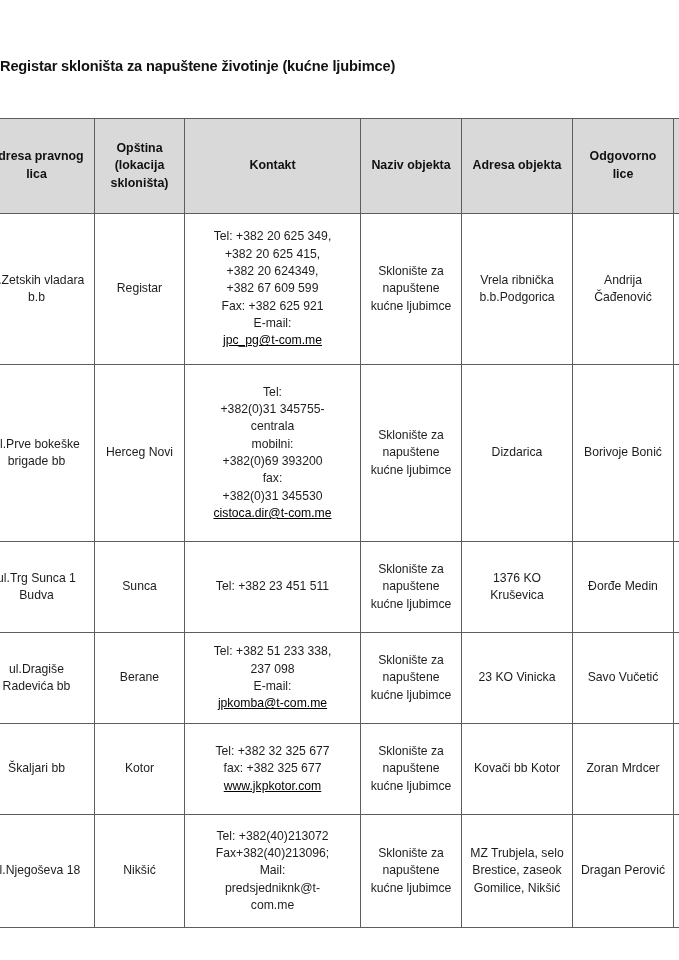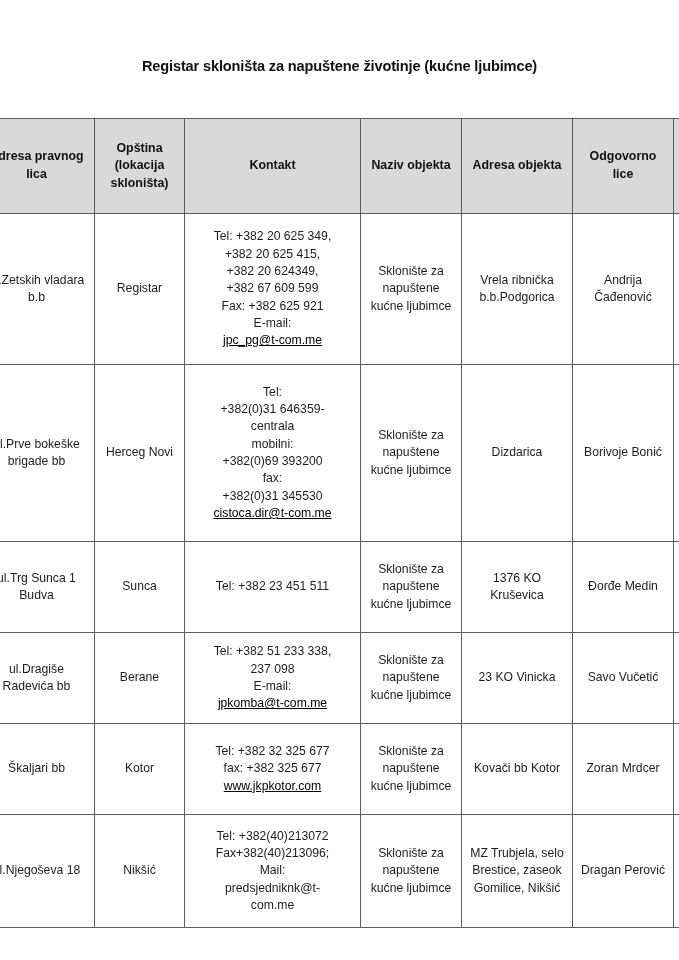--- a/index.html
+++ b/index.html
@@ -22,21 +22,20 @@
     height: 960px;
     background: #ffffff;
   }
 
   
   .doc-title {
     position: absolute;
     top: 58px;
     left: 0;
     width: 679px;
-    text-align: center;
     font-size: 14.6px;
     font-weight: bold;
     letter-spacing: -0.15px;
     color: #121212;
     line-height: 1.2;
   }
 
   
   .table-wrap {
     position: absolute;
@@ -149,21 +148,21 @@
             <td>Sklonište za napuštene kućne ljubimce</td>
             <td>Vrela ribnička b.b.Podgorica</td>
             <td>Andrija Čađenović</td>
             <td></td>
           </tr>
           <tr class="r2">
             <td>ul.Prve bokeške brigade bb</td>
             <td>Herceg Novi</td>
             <td class="contact">
               <span class="line">Tel:</span>
-              <span class="line">+382(0)31 646359-</span>
+              <span class="line">+382(0)31 345755-</span>
               <span class="line">centrala</span>
               <span class="line">mobilni:</span>
               <span class="line">+382(0)69 393200</span>
               <span class="line">fax:</span>
               <span class="line">+382(0)31 345530</span>
               <a class="link line" href="#">cistoca.dir@t-com.me</a>
             </td>
             <td>Sklonište za napuštene kućne ljubimce</td>
             <td>Dizdarica</td>
             <td>Borivoje Bonić</td>

